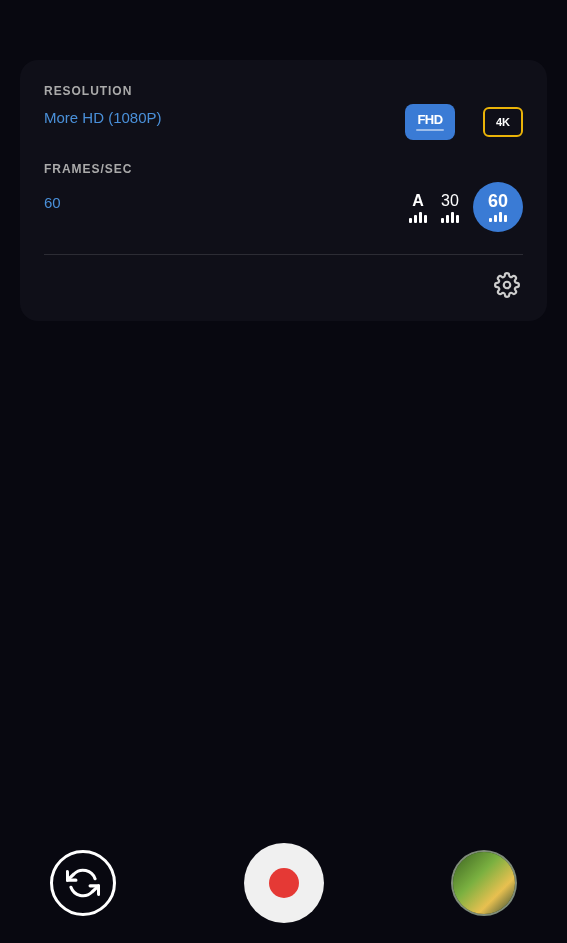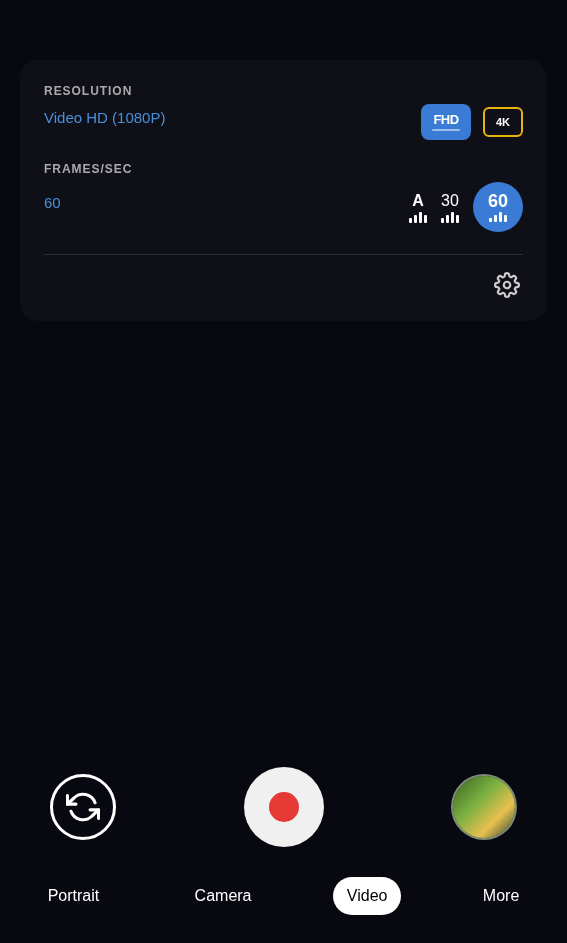--- a/index.html
+++ b/index.html
@@ -52,21 +52,21 @@
     .setting-value {
       font-size: 15px;
       color: #4a90d9;
       font-weight: 400;
       margin-bottom: 10px;
     }
 
     .setting-options {
       display: flex;
       align-items: center;
-      gap: 12px;
+      gap: 28px;
       justify-content: flex-end;
     }
 
     .fhd-box {
       border-radius: 8px;
       background: #3a7bd5;
       color: #fff;
       font-size: 10px;
       font-weight: bold;
       width: 50px;
@@ -288,21 +288,21 @@
 <body>
 
 <div class="camera-bg"></div>
 
 <div class="settings-panel">
 
 
   <div class="setting-row">
     <div class="setting-label">RESOLUTION</div>
     <div style="display:flex; align-items:center; justify-content:space-between;">
-      <div class="setting-value">Video HD (1080P)</div>
+      <div class="setting-value">More HD (1080P)</div>
       <div class="setting-options">
 
         <div class="fhd-box">
           <span class="fhd-text">FHD</span>
           <div style="width:28px;height:2px;background:rgba(255,255,255,0.5);margin-top:3px;border-radius:1px;"></div>
         </div>
 
         <div class="k4-box">
           <span>4K</span>
         </div>
@@ -372,27 +372,13 @@
 
     <div class="record-btn">
       <div class="record-dot"></div>
     </div>
 
     <div class="gallery-btn">
       <div class="gallery-thumb"></div>
     </div>
   </div>
 
-  <div class="mode-bar">
-    <div class="mode-item">
-      <span>Portrait</span>
-    </div>
-    <div class="mode-item">
-      <span>Camera</span>
-    </div>
-    <div class="mode-item active">
-      <span>Video</span>
-    </div>
-    <div class="mode-item">
-      <span>More</span>
-    </div>
-  </div>
 </div>
 
 </body></html>

